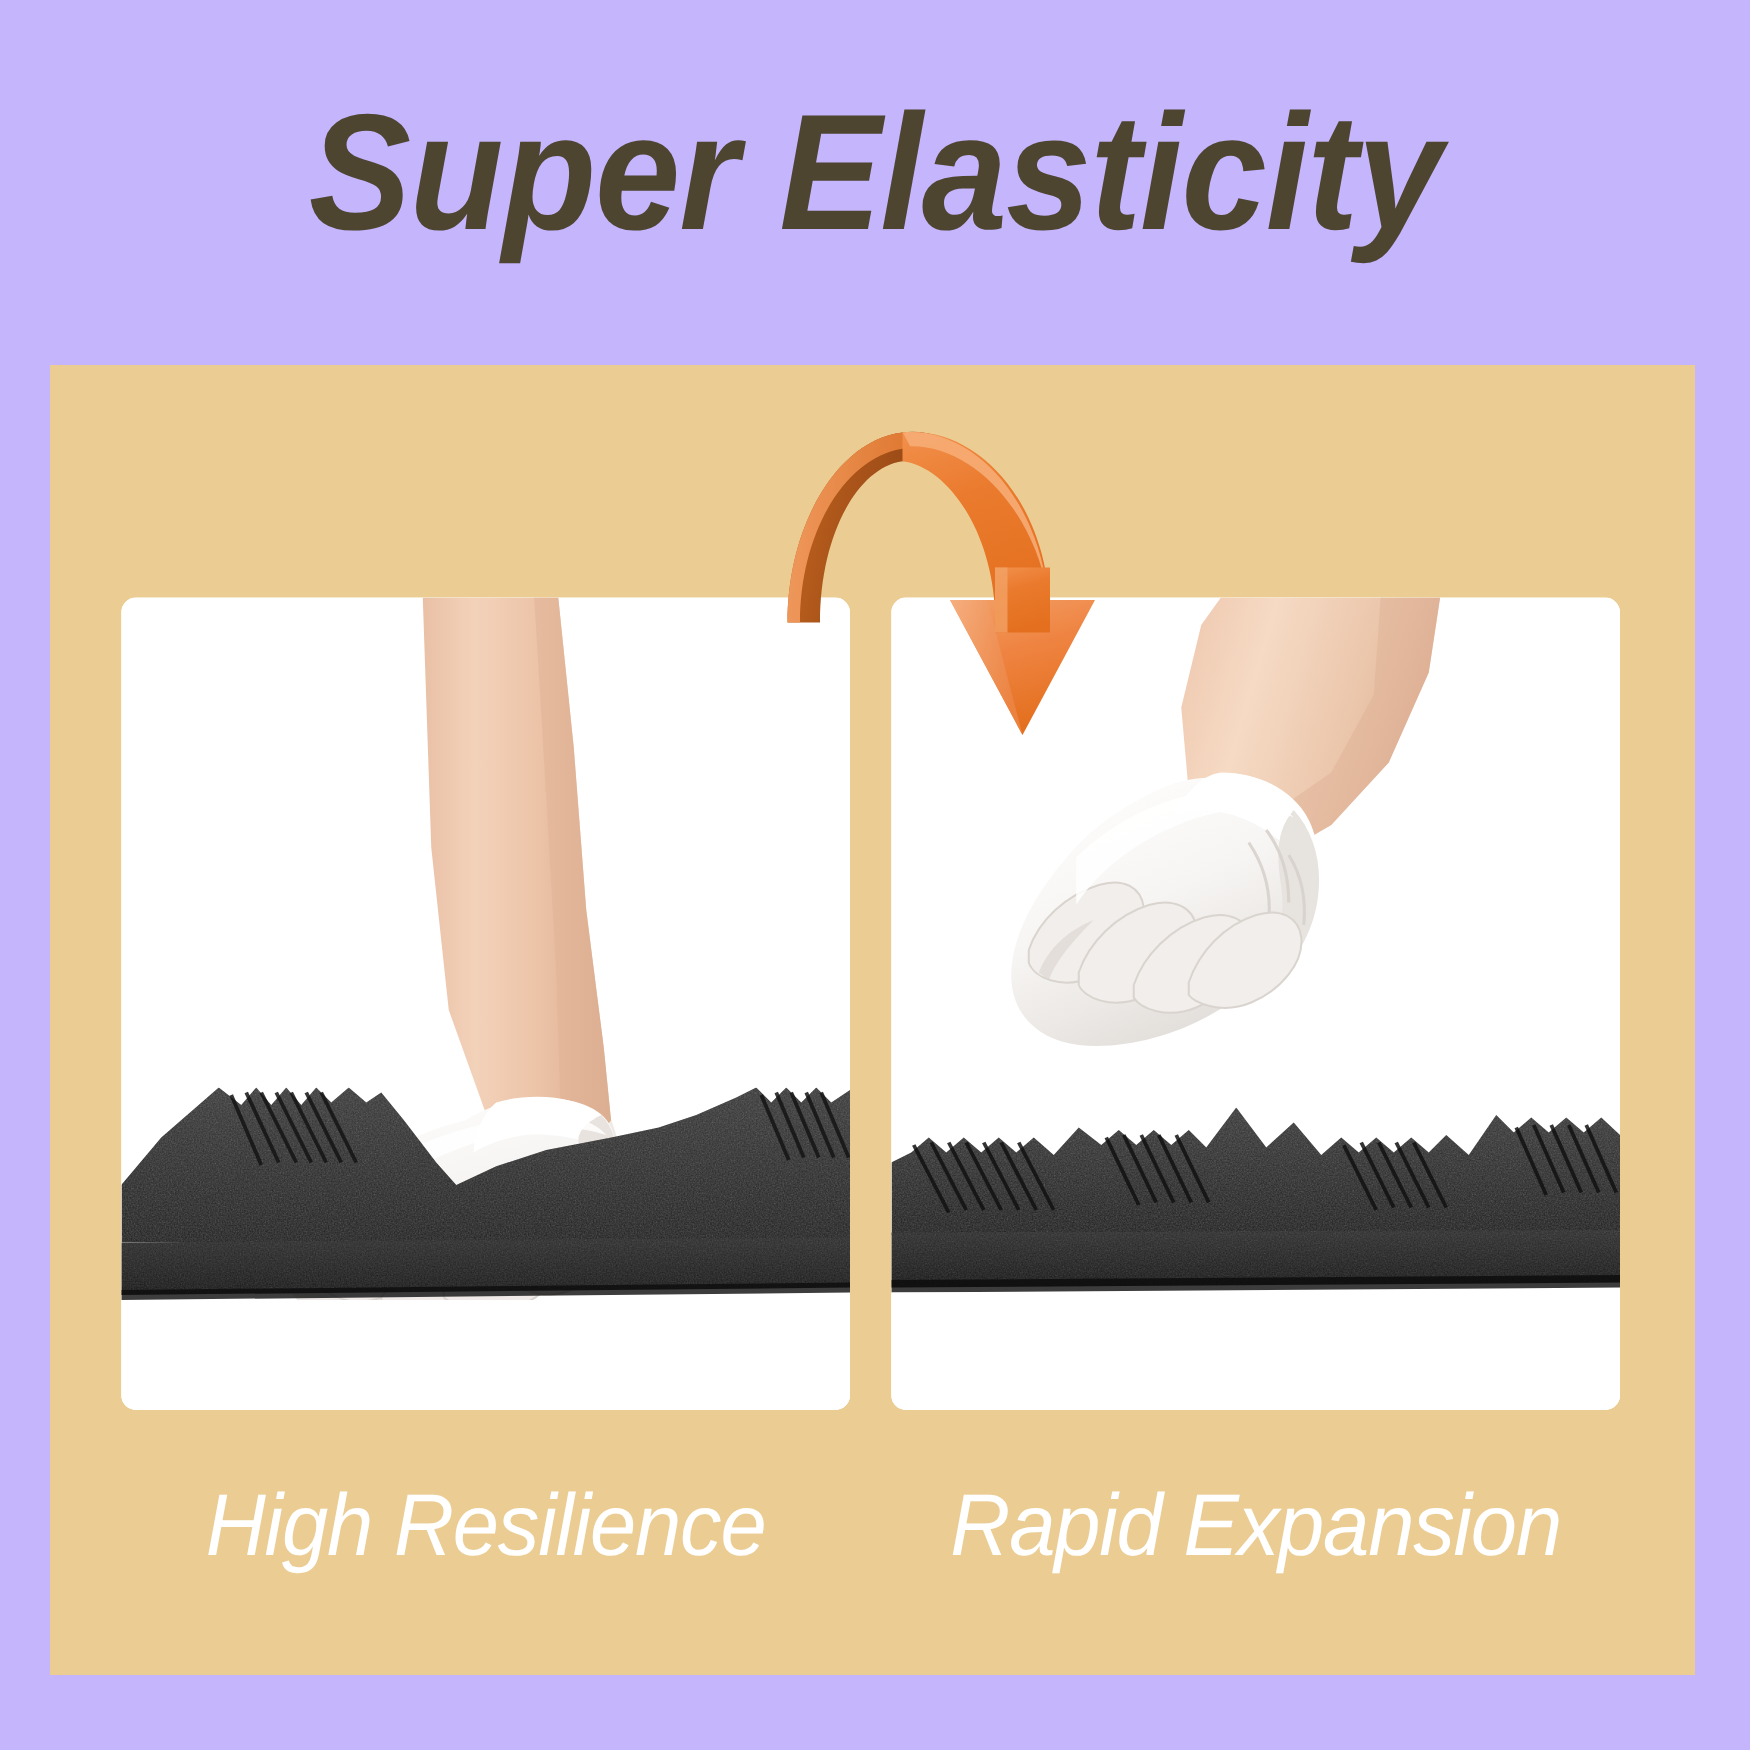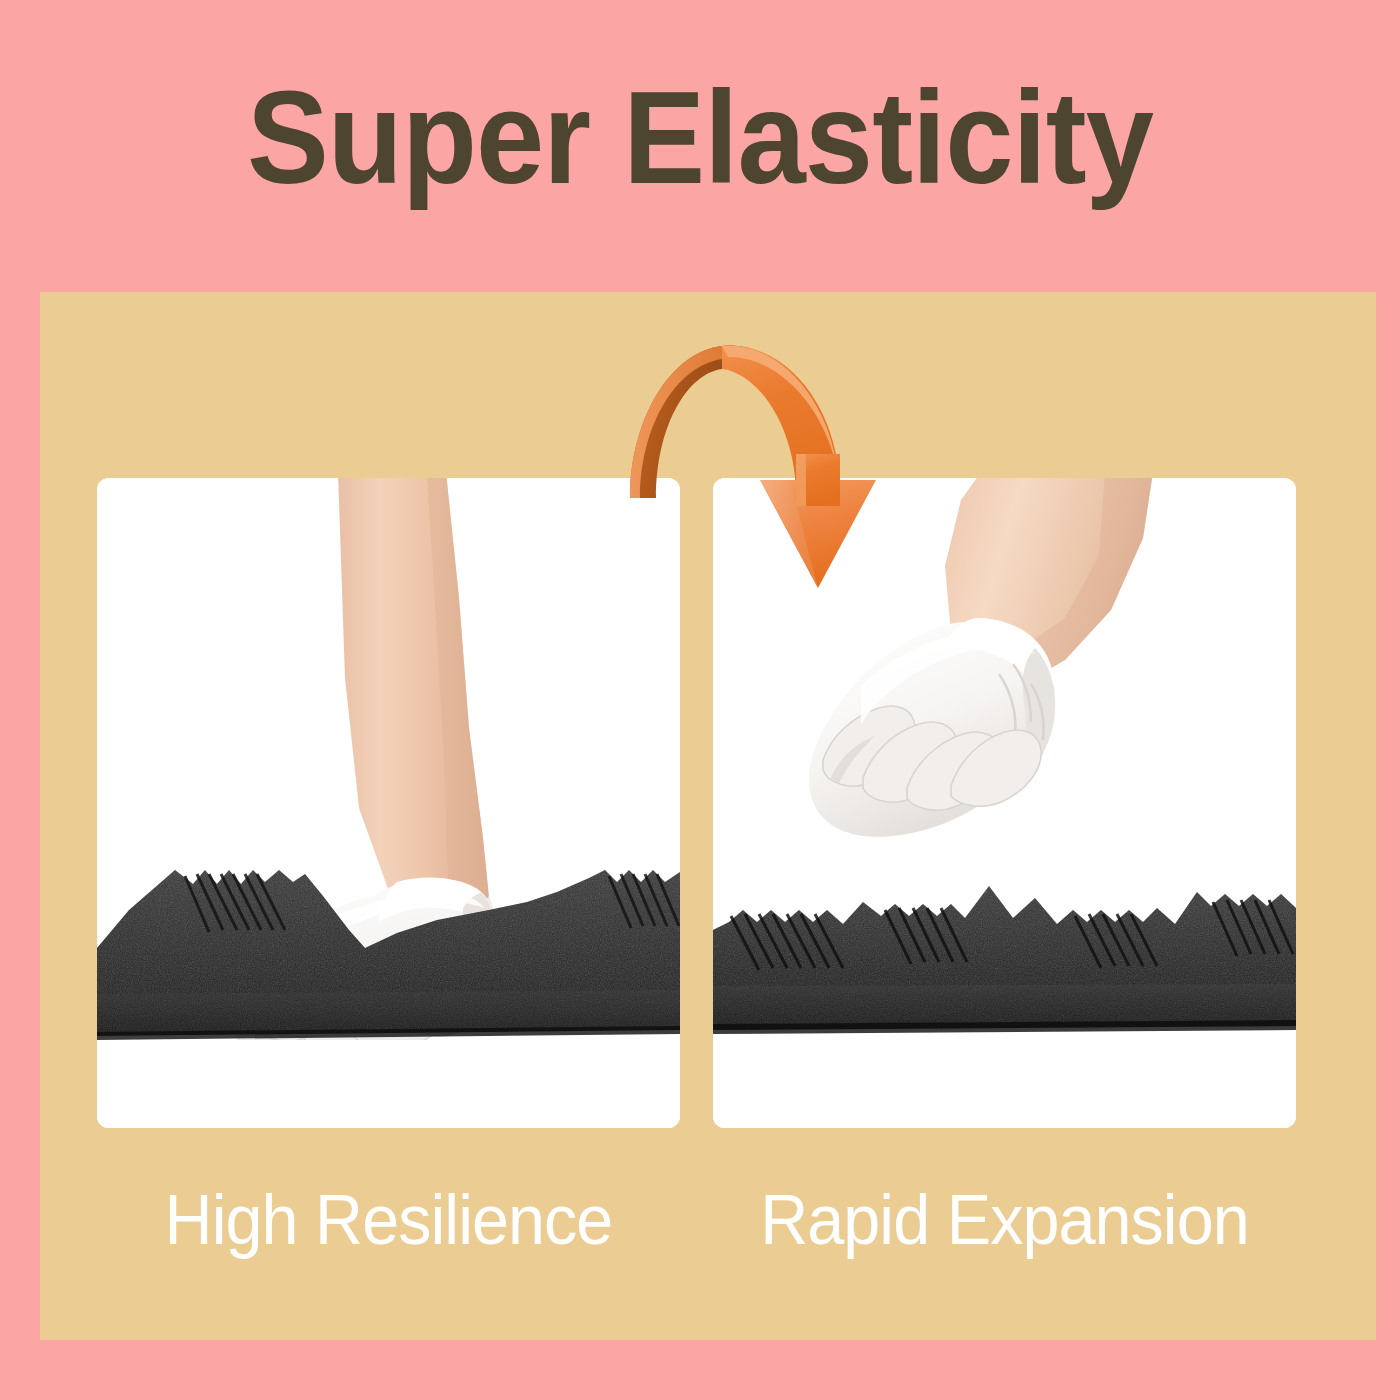--- a/index.html
+++ b/index.html
@@ -4,23 +4,24 @@
 <style>
   html, body {
     margin: 0;
     padding: 0;
     background: #ffffff;
   }
   #stage {
     position: relative;
     width: 1400px;
     height: 1400px;
-    background: #fca5a5;
+    background: #c4b5fd;
     overflow: hidden;
     font-family: "Liberation Sans", sans-serif;
+    font-style: italic;
   }
 
   
   #title {
     position: absolute;
     left: 0;
     top: 72px;
     width: 1400px;
     text-align: center;
     font-family: "Liberation Sans", sans-serif;
@@ -36,21 +37,20 @@
   }
 
   
   #tan-panel {
     position: absolute;
     left: 40px;
     top: 292px;
     width: 1316px;
     height: 1048px;
     background: #ebcd93;
-    padding-left: 20px;
   }
 
   
   .photo-card {
     position: absolute;
     background: #ffffff;
     border-radius: 12px;
     overflow: hidden;
   }
   #card-left  { left: 97px;  top: 478px; width: 583px; height: 650px; }

